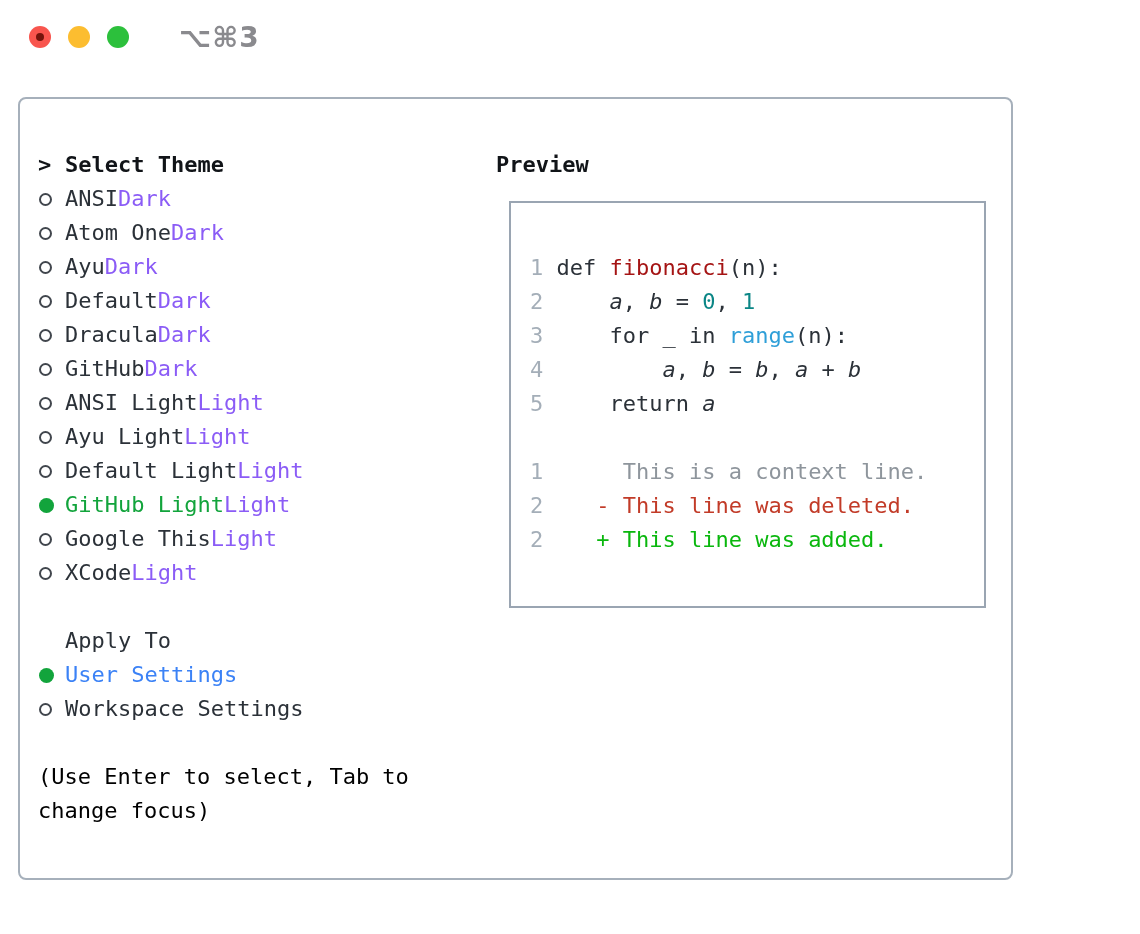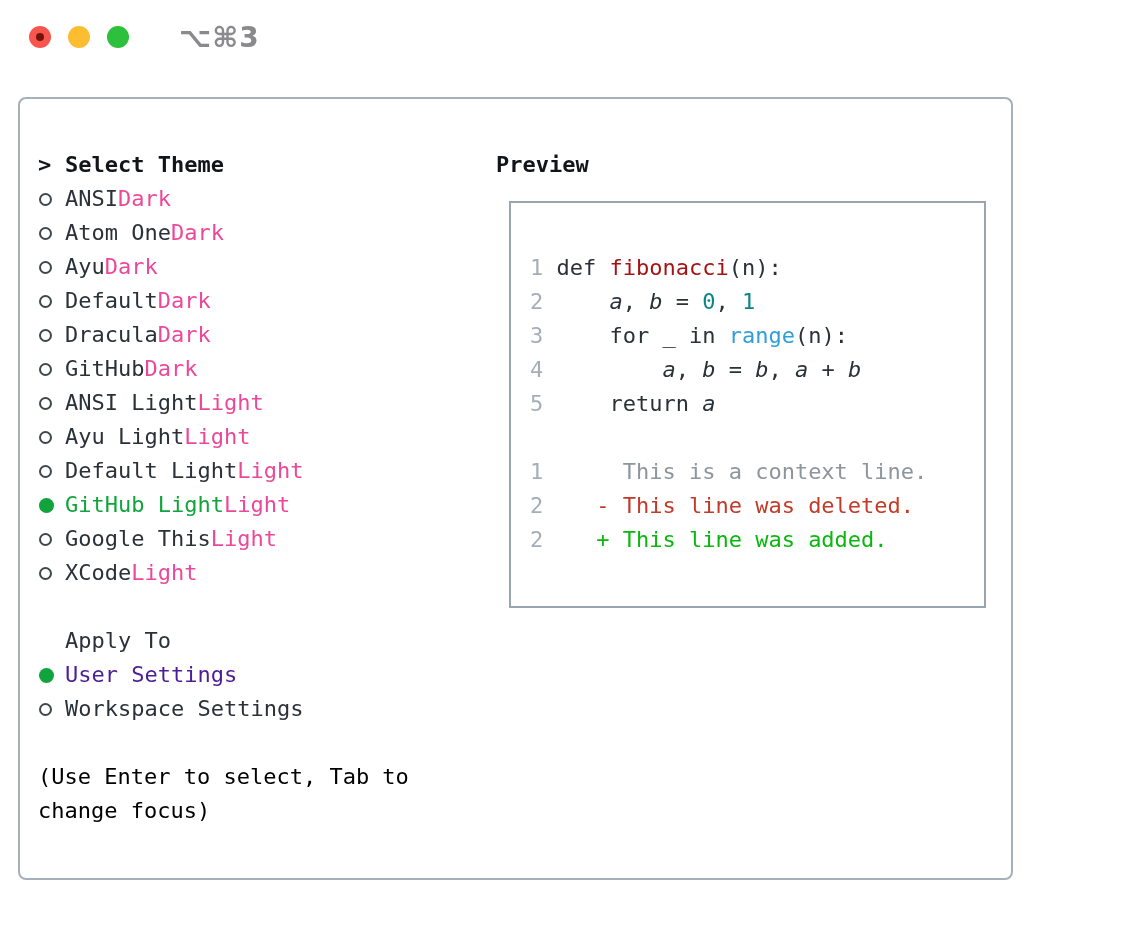--- a/index.html
+++ b/index.html
@@ -48,22 +48,22 @@
   .marker { width: 27px; display: inline-flex; align-items: center; flex: none; }
   .prompt-char { font-weight: bold; color: #111418; }
   .radio {
     width: 13px; height: 13px; border-radius: 50%;
     border: 2px solid #41464d; margin-left: 1px;
   }
   .radio.on { border: none; width: 15px; height: 15px; background: #12a43c; }
   .hdr { font-weight: bold; color: #111418; }
   .theme-name { color: #2b3138; }
   .theme-name.selected { color: #12a43c; }
-  .tag { color: #ec4899; }
-  .opt-label.selected { color: #4c1d95; }
+  .tag { color: #8b5cf6; }
+  .opt-label.selected { color: #3b82f6; }
   .spacer { height: 34px; }
   .hint { color: #000000; width: 425px; white-space: normal; line-height: 34px; }
 
   
   .preview-title {
     position: absolute; left: 476px; top: 49px;
     font-size: 22px; line-height: 34px; font-weight: bold; color: #111418;
   }
   .preview-box {
     position: absolute; left: 489px; top: 102px; width: 477px; height: 407px;

